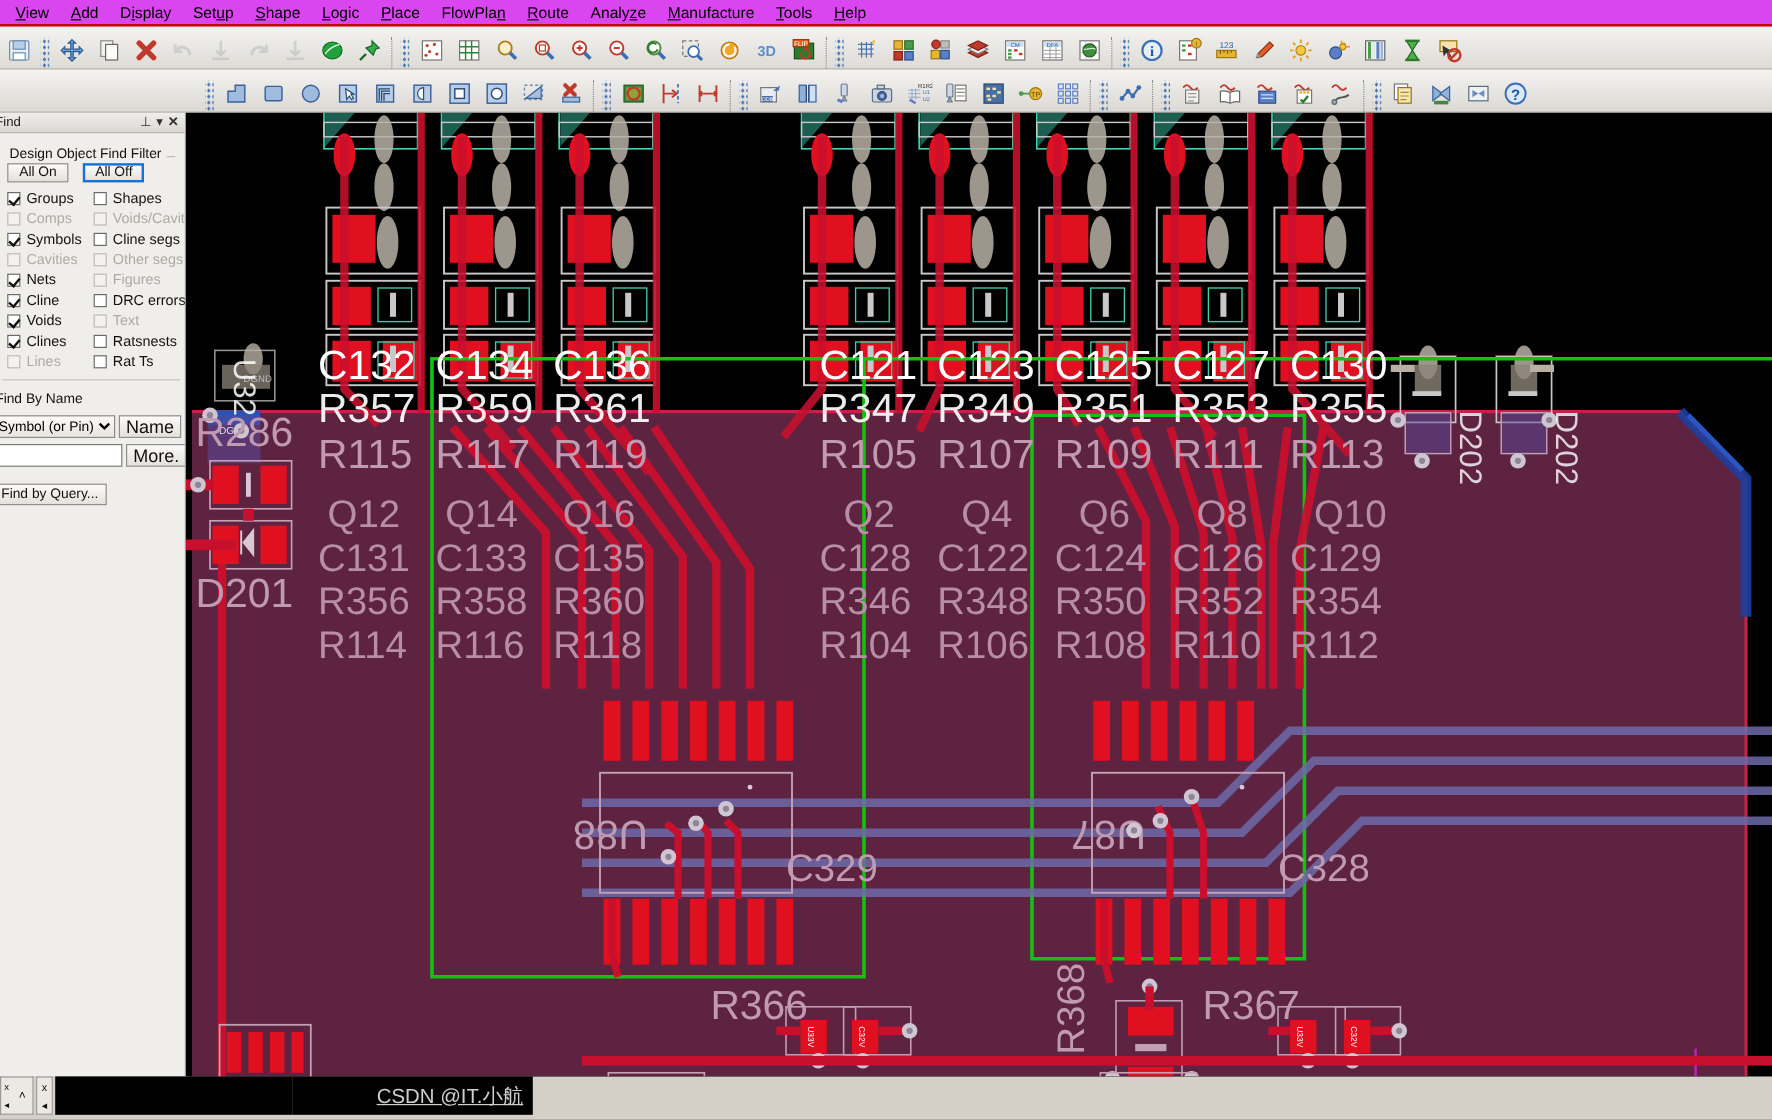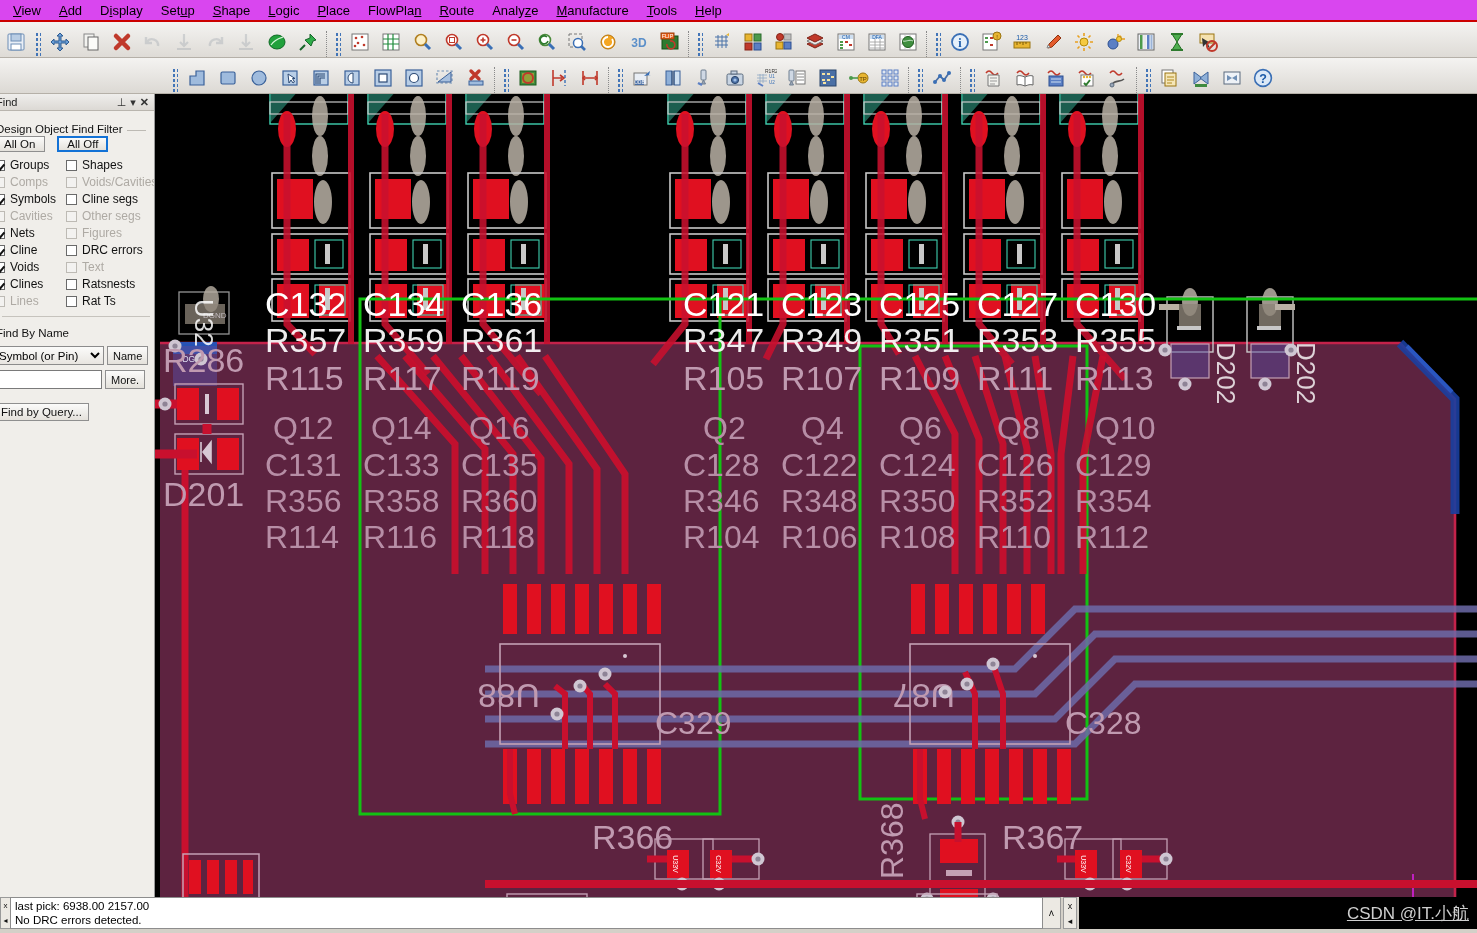--- a/index.html
+++ b/index.html
@@ -30,21 +30,21 @@
 
   
   .panel { width:155px; flex:0 0 155px; background:#f0eeea; border-right:1px solid #9a9a9a;
            display:flex; flex-direction:column; overflow:hidden; }
   .panel-head { height:17px; background:linear-gradient(#efeeec,#dcd9d4);
                 display:flex; align-items:center; justify-content:space-between;
                 padding:0 2px; border-bottom:1px solid #b9b5ae; }
   .panel-head .ptitle { font-size:11px; color:#222; padding-left:0px; margin-left:-6px; }
   .panel-head .pbtns { display:flex; align-items:center; gap:4px; padding-right:3px; }
   .panel-head .pbtns span { font-size:11px; color:#333; line-height:1; }
-  .grp { margin:8px 0 0 0; position:relative; padding:0 4px; }
+  .grp { margin:8px 0 0 12px; position:relative; padding:0 4px; }
   .grp-title { font-size:11.5px; color:#111; position:relative; margin-left:-8px;
                background:#f0eeea; display:inline-block; padding-right:4px; }
   .grp-line { border-top:1px solid #bdbab4; margin-top:-7px; margin-left:88px; margin-right:4px; }
   .row-btns { display:flex; gap:12px; margin:5px 0 6px -10px; align-items:center; }
   .pbtn { font-size:11.5px; border:1px solid #8f8f8f; background:linear-gradient(#fbfbfa,#e4e1db);
           padding:1px 9px; color:#111; }
   .pbtn.focus { border:2px solid #1372d6; padding:0px 8px; }
   .chkgrid { display:grid; grid-template-columns:72px 1fr; row-gap:3px; margin-left:-10px;
              margin-top:1px; }
   .chk { display:flex; align-items:center; gap:5px; font-size:12px; color:#111; white-space:nowrap; }
@@ -53,21 +53,21 @@
   .chk.off .box { border-color:#bdbab4; background:#f3f2f0; }
   .box.checked { position:relative; }
   .box.checked:after { content:""; position:absolute; left:2px; top:1px; width:4px; height:7px;
        border:solid #111; border-width:0 2px 2px 0; transform:rotate(40deg); }
   .fbn { margin-top:6px; padding:0 4px; }
   .fbn-row { display:flex; align-items:center; gap:3px; margin-left:-10px; margin-top:5px; }
   select.fsel { width:110px; height:19px; font-size:11.5px; font-family:"Liberation Sans",sans-serif;
                 border:1px solid #8c8c8c; background:linear-gradient(#fbfbfa,#e8e5e0); }
   .ftxt { width:108px; height:19px; border:1px solid #7a7a7a; background:#fff; font-size:11.5px;
           padding:0 3px; font-family:"Liberation Sans",sans-serif; }
-  .sbtn { font-size:11px; border:1px solid #8f8f8f; background:linear-gradient(#fbfbfa,#e4e1db);
+  .sbtn { font-size:15px; border:1px solid #8f8f8f; background:linear-gradient(#fbfbfa,#e4e1db);
           padding:1px 5px; color:#111; height:19px; }
   .qbtn { font-size:11.5px; border:1px solid #8f8f8f; background:linear-gradient(#fbfbfa,#e4e1db);
           padding:2px 6px; color:#111; margin-left:-10px; margin-top:14px; display:inline-block; }
   .panel-sep { border-top:1px solid #c6c3bd; margin:8px 4px 0 2px; }
 
   
   .canvas { flex:1 1 auto; position:relative; background:#000; overflow:hidden; }
   .cv { position:absolute; left:0; top:0; }
 
   
@@ -1312,24 +1312,20 @@
       <text x="1142" y="248" fill="#ffffff" font-size="26" font-family="Liberation Sans" transform="rotate(90 1142 248)" opacity=".8">D202</text>
     </svg>
   </div>
 </div>
 
 <div class="status">
   <div class="st-x">
     <span>x</span>
     <span>◂</span>
   </div>
-  <div class="st-msg">
-    <div>last pick:  6938.00 2157.00</div>
-    <div>No DRC errors detected.</div>
-  </div>
   <div class="st-up">
     <span>˄</span>
   </div>
   <div class="st-close">
     <span>x</span>
     <span>◂</span>
   </div>
   <div class="st-black"></div>
   <div class="st-wm">CSDN @IT.小航</div>
 </div>

